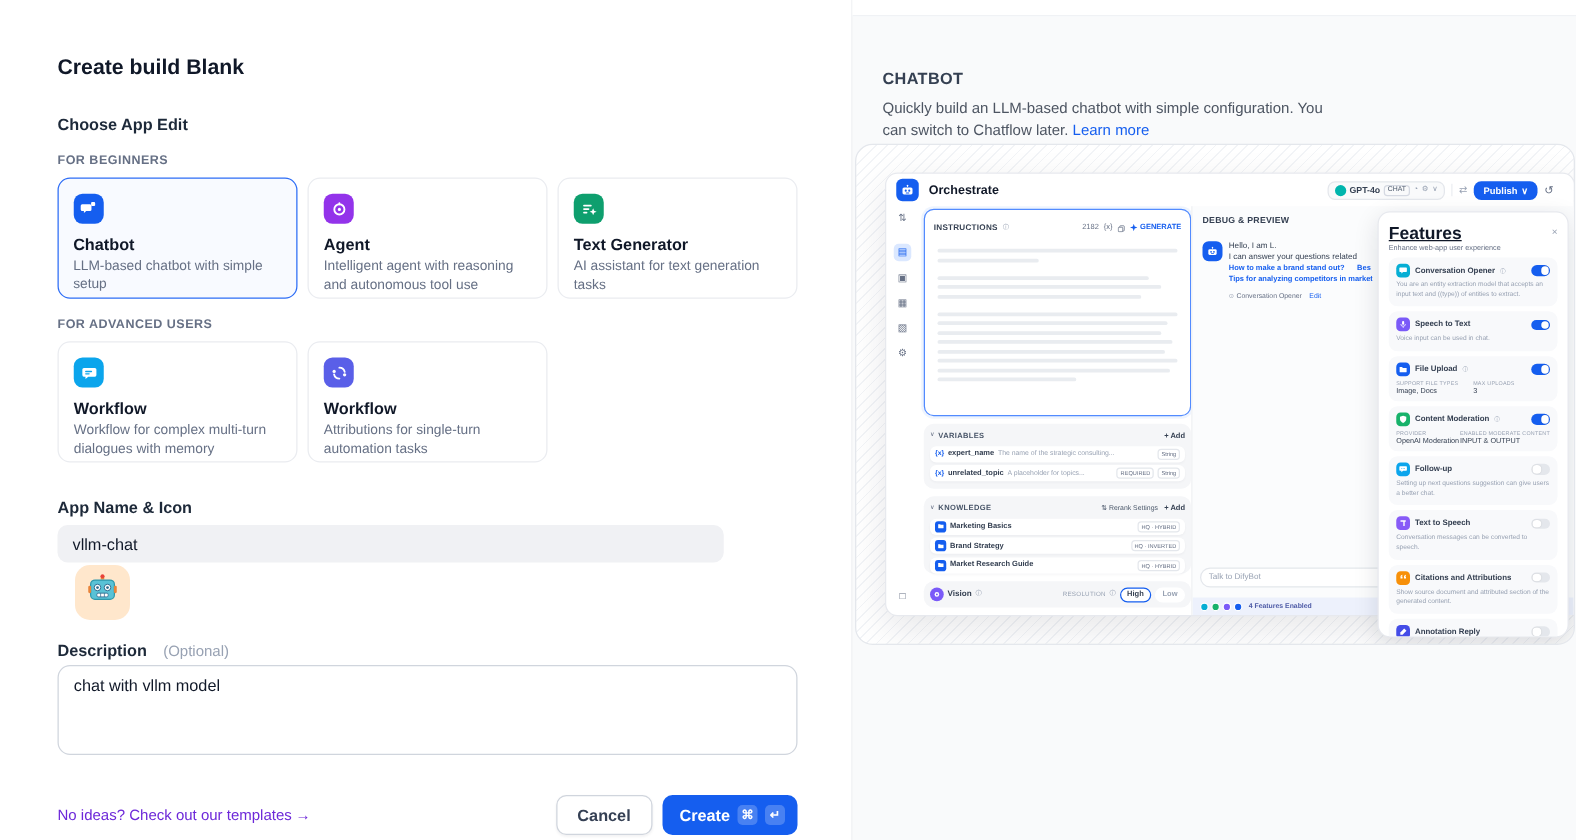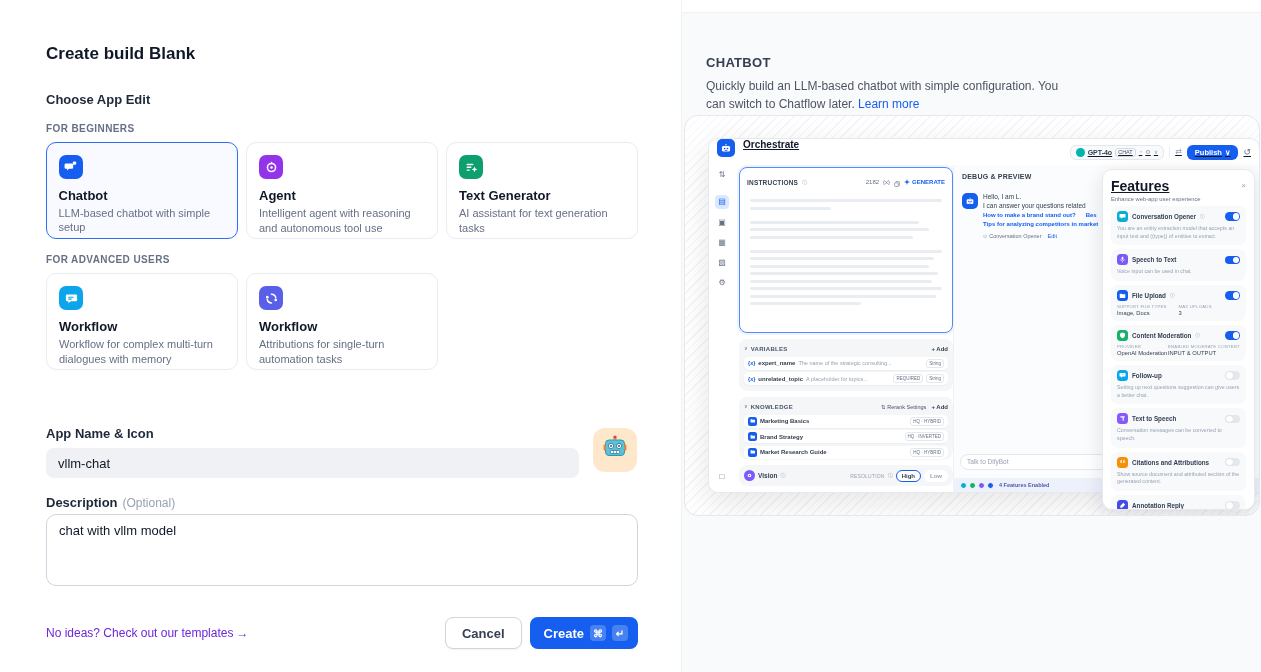--- a/index.html
+++ b/index.html
@@ -12,26 +12,26 @@
   .section-label { font-size:13px; font-weight:700; color:#1d2939; line-height:16px; }
   .choose-type { margin-top:28px; }
   .tier-label { margin-top:15px; font-size:10px; font-weight:600; color:#667085; letter-spacing:.4px; line-height:12px; }
   .cards { display:flex; gap:8px; margin-top:7px; }
   .card { width:192px; height:97px; background:#fff; border:1px solid #eaecf0; border-radius:10px; padding:12px; cursor:pointer; }
   .card.selected { border:1.5px solid #2d6df6; background:#f8faff; padding:11.5px; }
   .app-icon { width:24px; height:24px; border-radius:7px; display:flex; align-items:center; justify-content:center; }
   .app-icon svg { width:15px; height:15px; }
   .card-name { margin-top:9px; font-size:13px; font-weight:700; color:#101828; }
   .card-desc { margin-top:3px; font-size:11px; color:#667085; line-height:1.32; }
-  .name-row { display:flex; margin-top:56px; }
+  .name-row { display:flex; margin-top:28px;flex-direction:column; }
   .name-col { width:533px; }
   .name-input { margin-top:6px; width:533px; height:30px; background:#f0f1f4; border:none; border-radius:8px; padding:0 12px; font-size:13px; color:#101828; font-family:"Liberation Sans",sans-serif; }
   .emoji-tile { margin-left:14px; margin-top:2px; width:44px; height:44px; border-radius:12px; display:flex; align-items:center; justify-content:center; cursor:pointer; }
   .emoji-tile svg { width:28px; height:28px; }
-  .desc-label-row { margin-top:17px; display:flex; align-items:baseline; gap:5px; }
+  .desc-label-row { margin-top:17px; display:flex; align-items:baseline; gap:13px; }
   .optional { font-size:12px; font-weight:400; color:#98a2b3; }
   .desc-textarea { margin-top:3px; width:592px; height:72px; border:1px solid #d0d5dd; border-radius:10px; padding:8px 12px; font-size:13px; color:#101828; font-family:"Liberation Sans",sans-serif; resize:none; background:#fff; }
   .footer-row { margin-top:27px; display:flex; align-items:center; width:592px; }
   .templates-link { font-size:12px; color:#6d28d9; cursor:pointer; flex:1; }
   .templates-link .arr { margin-left:3px; }
   .btn { height:32px; border-radius:8px; font-size:13px; font-weight:700; display:inline-flex; align-items:center; cursor:pointer; }
   .btn-cancel { background:#fff; border:1px solid #d0d5dd; color:#354054; padding:0 16px; box-shadow:0 1px 2px rgba(16,24,40,.05); }
   .btn-create { background:#155eef; border:none; color:#fff; padding:0 10px 0 14px; margin-left:8px; gap:6px; }
   .kbd { width:16px; height:16px; border-radius:4px; background:rgba(255,255,255,.22); font-size:10px; display:flex; align-items:center; justify-content:center; }
 
@@ -42,21 +42,21 @@
   .chatbot-heading { font-size:13px; font-weight:700; color:#354052; letter-spacing:.3px; }
   .chatbot-desc { margin-top:7px; width:372px; font-size:12px; color:#4d5562; line-height:1.5; }
   .learn-more { color:#155eef; cursor:pointer; }
 
   .preview { position:absolute; left:2px; top:115px; width:576px; height:401px; border:1px solid #e4e7ec; border-radius:14px; overflow:hidden;
     background:repeating-linear-gradient(135deg,#ffffff 0px,#ffffff 5px,#f2f4f7 5px,#f2f4f7 6px); }
 
   .pwindow { position:absolute; left:23px; top:22px; width:552px; height:355px; background:#fff; border:1px solid #e7e9ee; border-radius:10px; box-shadow:0 10px 30px rgba(16,24,40,.10); }
 
   
-  .w-header { position:absolute; left:0; top:0; right:0; height:26px; display:flex; padding:0 8px;text-decoration:underline; }
+  .w-header { position:absolute; left:0; top:0; right:8px; height:26px; display:flex; align-items:center; padding:0 8px; }
   .w-appicon { width:18px; height:18px; border-radius:5px; background:#155eef; display:flex; align-items:center; justify-content:center; }
   .w-appicon svg { width:12px; height:12px; }
   .w-title { margin-left:8px; font-size:10px; font-weight:700; color:#101828; flex:1; }
   .w-right { display:flex; align-items:center; gap:5px; }
   .model-pill { display:flex; align-items:center; gap:3px; border:1px solid #e4e7ec; background:#f9fafb; border-radius:6px; padding:2px 5px; }
   .model-ic { width:9px; height:9px; border-radius:50%; background:#00b5ad; }
   .model-name { font-size:7px; font-weight:700; color:#354052; }
   .model-tag { font-size:5.5px; color:#475467; border:1px solid #d5d9e2; border-radius:3px; padding:0.5px 2px; }
   .tiny-ic { font-size:6px; color:#98a2b3; line-height:1; }
   .w-sep { width:1px; height:10px; background:#eceef2; }

